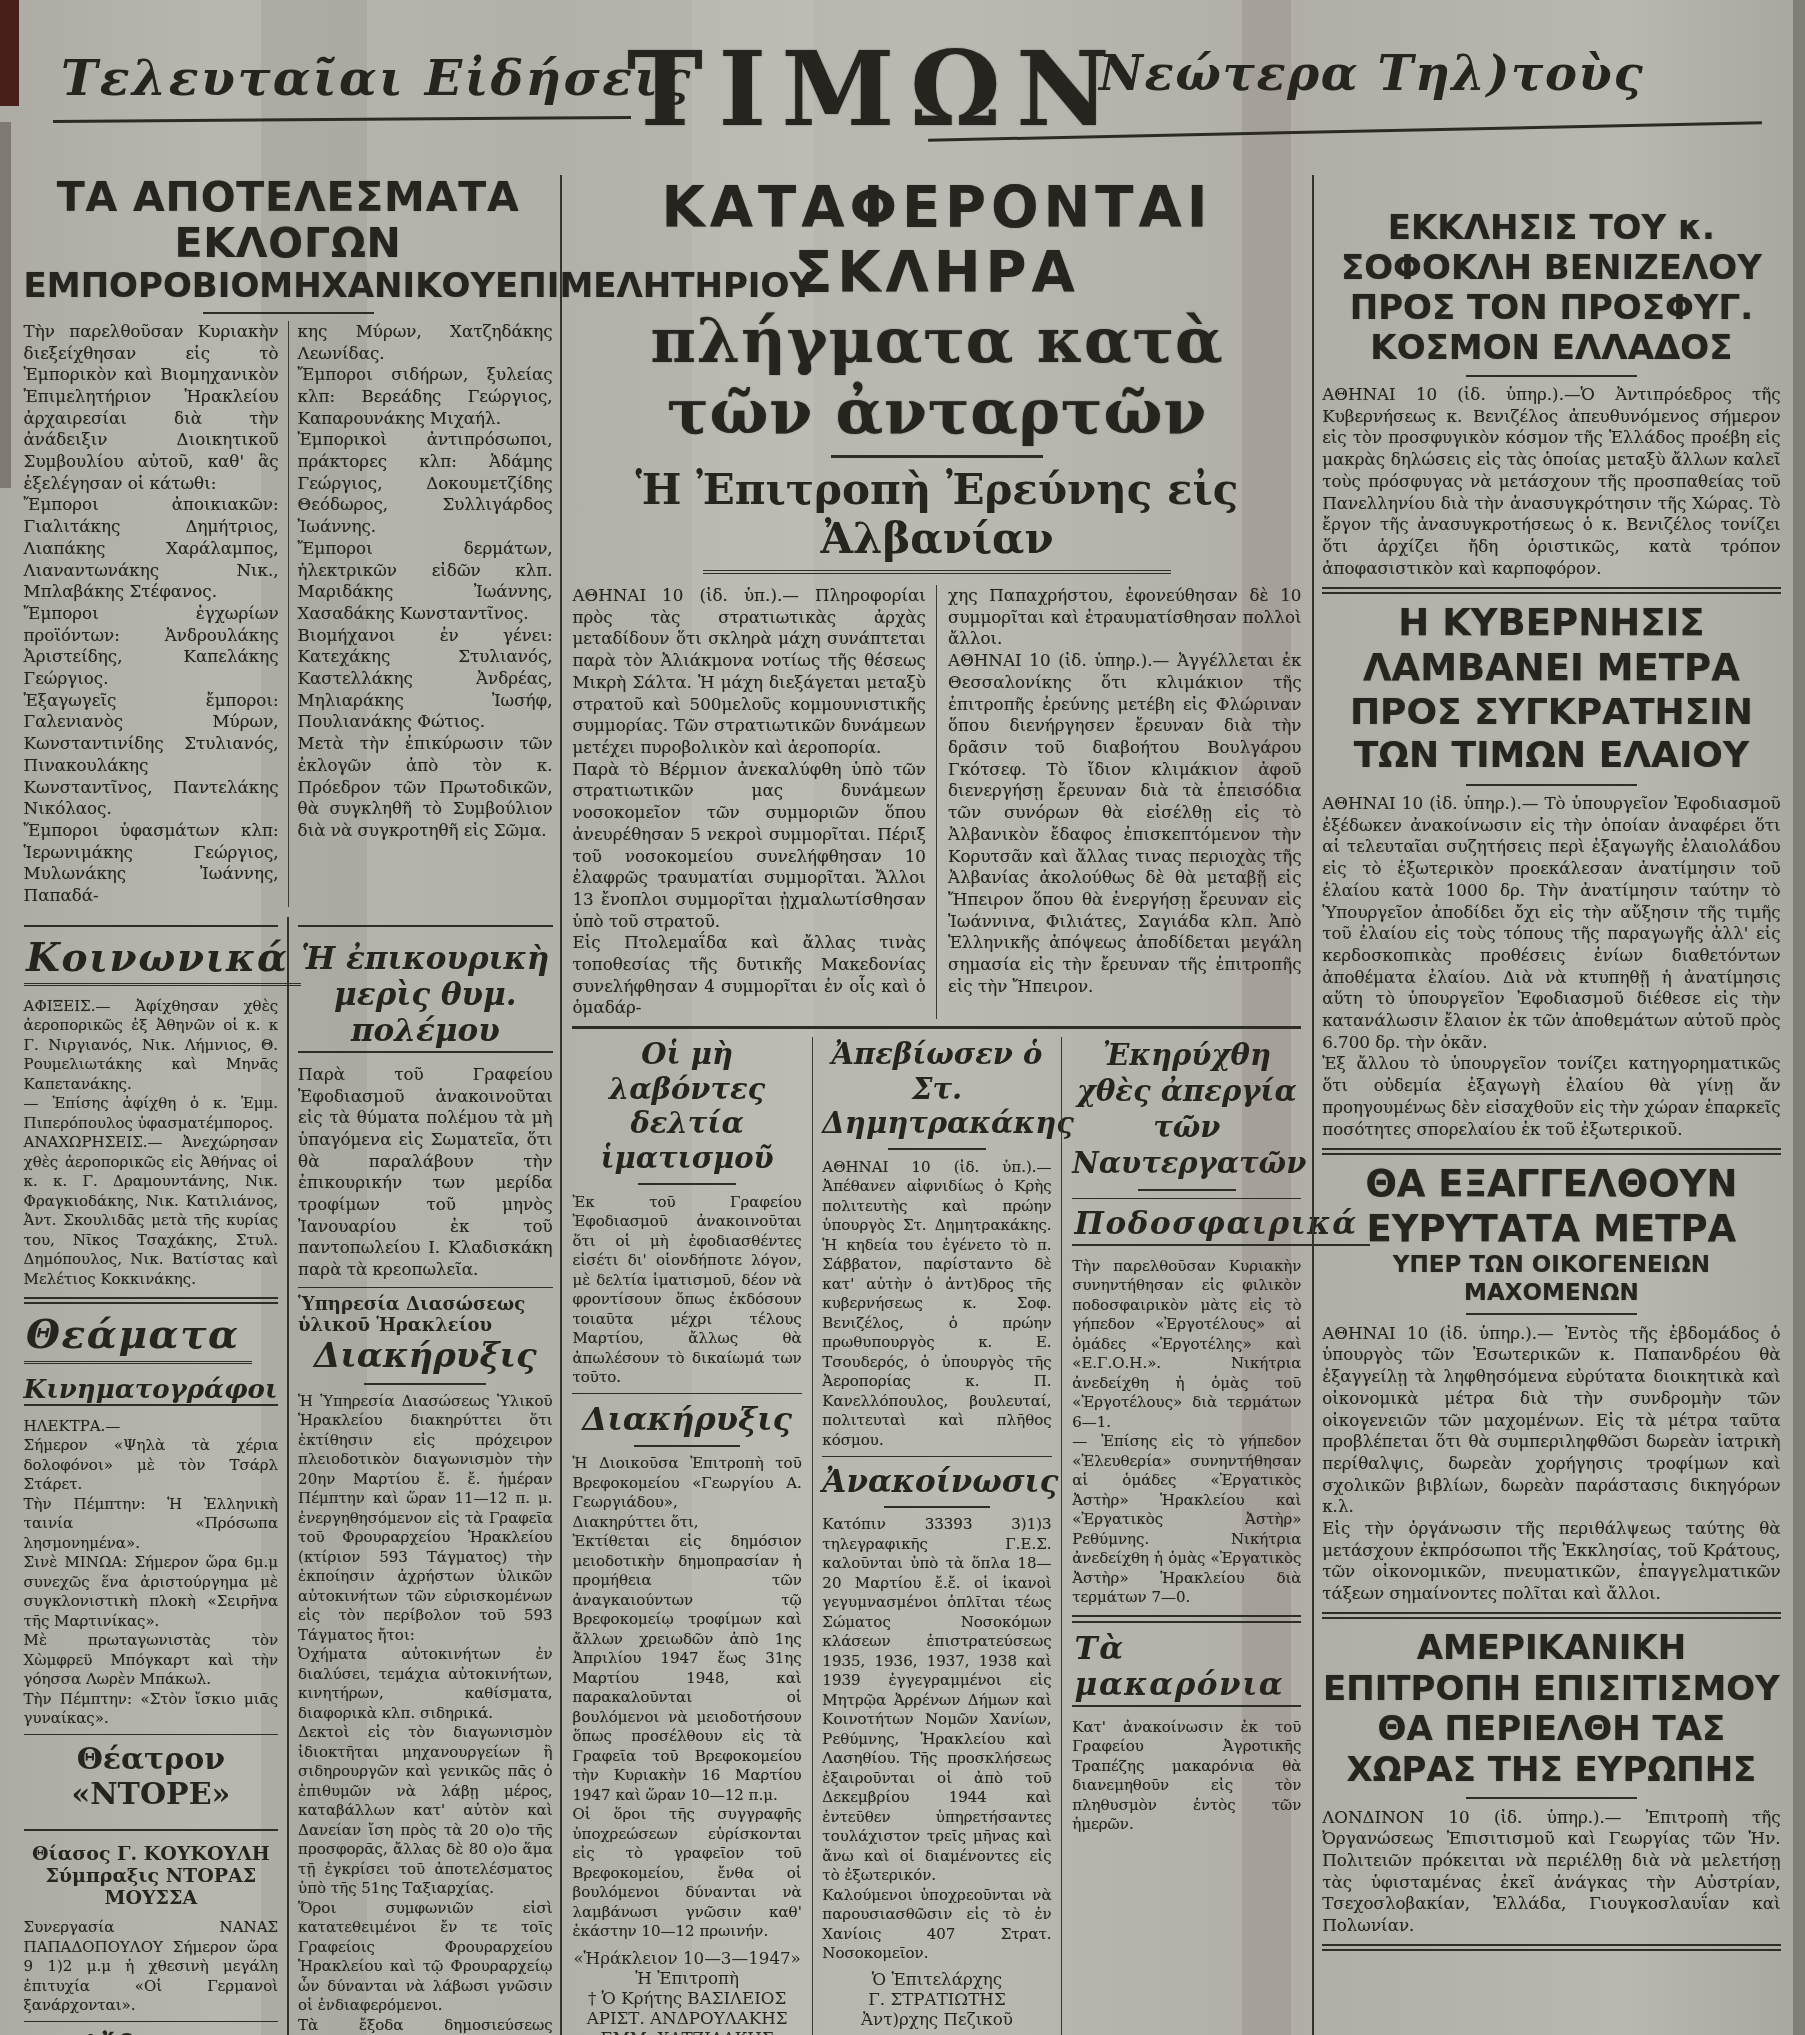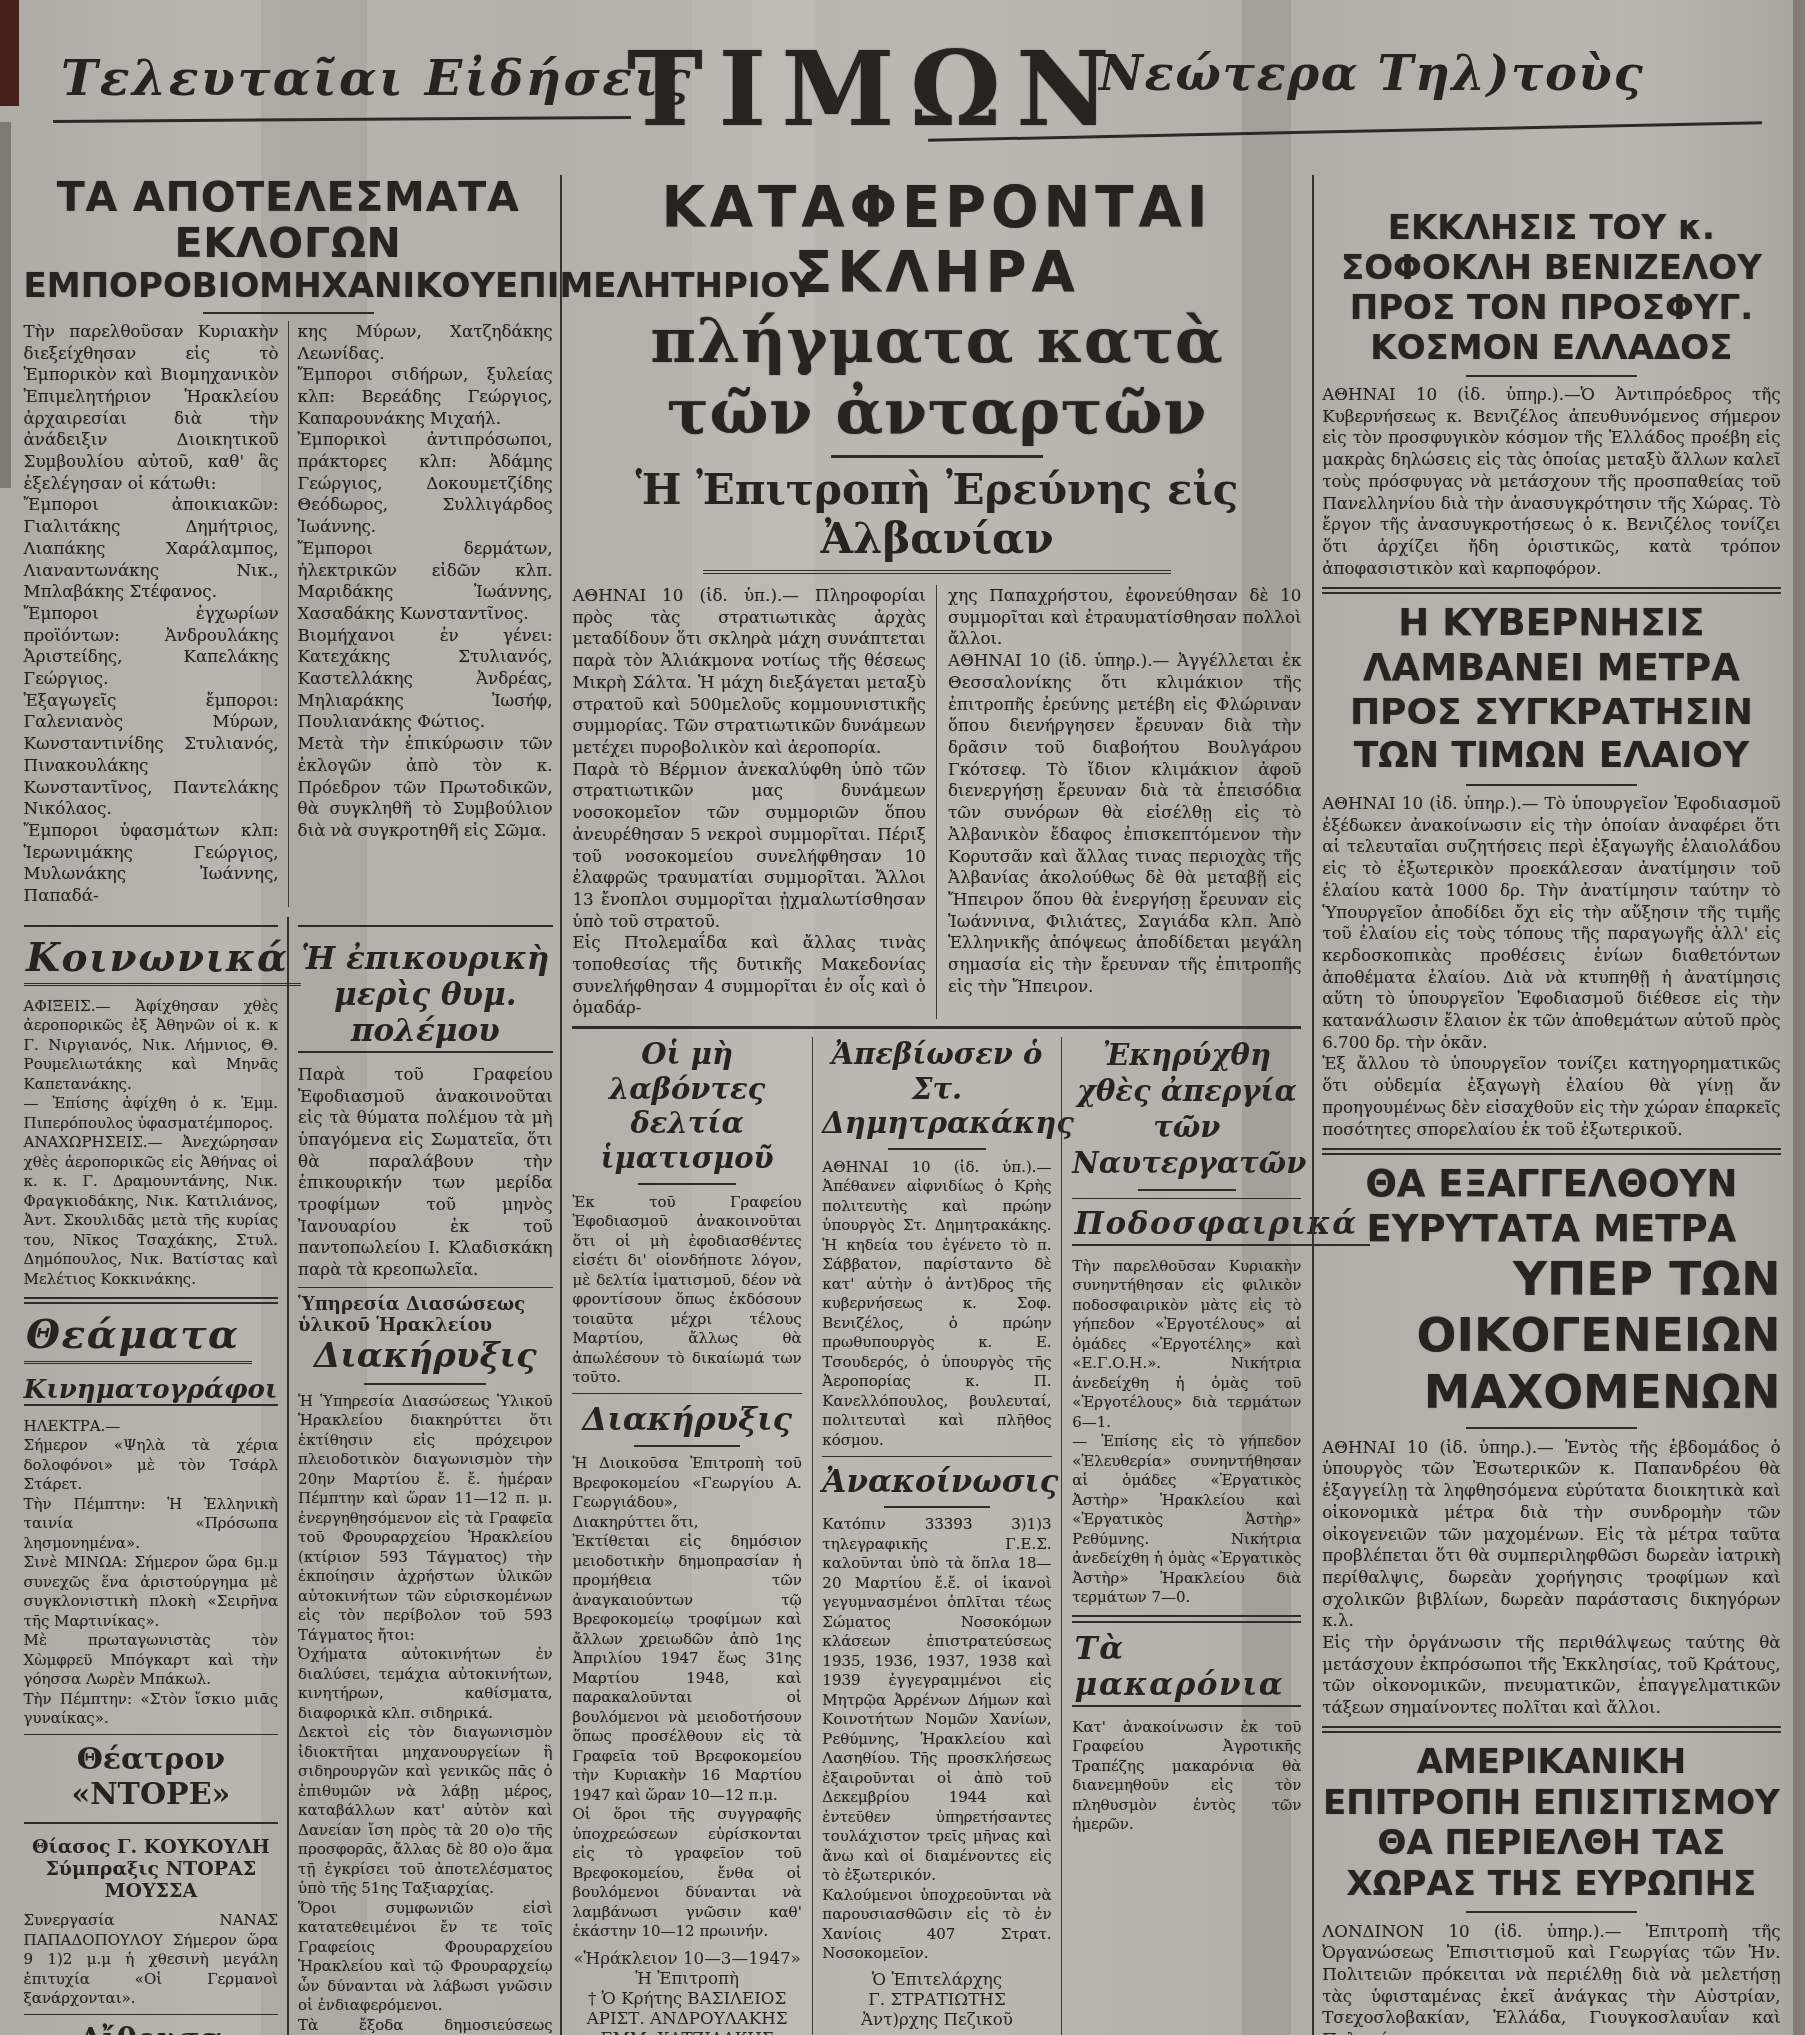--- a/index.html
+++ b/index.html
@@ -16,21 +16,21 @@
   .rule-thin{border-top:1.6px solid #2e2c27;margin:5.7px 0;}
   .rule-double{border-top:2px solid #2e2c27;border-bottom:2px solid #2e2c27;height:3.3px;margin:7.3px 0;}
   .shortrule{width:171px;margin:7.3px auto;border-top:2.8px solid #2e2c27;}
   .vrule{width:0;border-left:2px solid #34322c;}
   .vrule-thin{width:0;border-left:1.6px solid #3a3832;}
   h1,h2,h3,h4,p{margin:0;}
   .headline{font-family:"DejaVu Sans",sans-serif;font-weight:bold;text-align:center;
             text-shadow:0 0 1.2px rgba(25,23,20,.4);}
   .sec-head{font-style:italic;font-weight:bold;font-size:39px;letter-spacing:1.6px;
             border-bottom:3.7px double #2e2c27;display:inline-block;padding:0 12.2px 3.3px 2.4px;}
-  .sub-head{font-weight:bold;font-size:27px;border-bottom:2.4px solid #2e2c27;display:inline-block;padding-bottom:11px;}
+  .sub-head{font-weight:bold;font-size:27px;border-bottom:2.4px solid #2e2c27;display:inline-block;padding-bottom:18px;}
   .sig{font-size:16.7px;text-align:center;margin-top:5.7px;white-space:pre-line;}
   .flexrow{display:flex;}
   .grow{flex:1 1 0;min-width:0;}
   .mt{margin-top:10.6px;}
   .cap{font-weight:bold;}
   .corner{position:absolute;background:#3c241c;}
 </style>
 </head>
 <body>
 
@@ -221,21 +221,21 @@
         <h2 class="headline" style="font-size:37px;line-height:1.2;">Η ΚΥΒΕΡΝΗΣΙΣ ΛΑΜΒΑΝΕΙ ΜΕΤΡΑ</h2>
         <h2 class="headline" style="font-size:36px;line-height:1.2;">ΠΡΟΣ ΣΥΓΚΡΑΤΗΣΙΝ ΤΩΝ ΤΙΜΩΝ ΕΛΑΙΟΥ</h2>
         <div class="shortrule"></div>
         <p class="body">ΑΘΗΝΑΙ 10 (ἰδ. ὑπηρ.).— Τὸ ὑπουργεῖον Ἐφοδιασμοῦ ἐξέδωκεν ἀνακοίνωσιν εἰς τὴν ὁποίαν ἀναφέρει ὅτι αἱ τελευταῖαι συζητήσεις περὶ ἐξαγωγῆς ἐλαιολάδου εἰς τὸ ἐξωτερικὸν προεκάλεσαν ἀνατίμησιν τοῦ ἐλαίου κατὰ 1000 δρ. Τὴν ἀνατίμησιν ταύτην τὸ Ὑπουργεῖον ἀποδίδει ὄχι εἰς τὴν αὔξησιν τῆς τιμῆς τοῦ ἐλαίου εἰς τοὺς τόπους τῆς παραγωγῆς ἀλλ' εἰς κερδοσκοπικὰς προθέσεις ἐνίων διαθετόντων ἀποθέματα ἐλαίου. Διὰ νὰ κτυπηθῇ ἡ ἀνατίμησις αὕτη τὸ ὑπουργεῖον Ἐφοδιασμοῦ διέθεσε εἰς τὴν κατανάλωσιν ἔλαιον ἐκ τῶν ἀποθεμάτων αὐτοῦ πρὸς 6.700 δρ. τὴν ὀκᾶν.
 Ἐξ ἄλλου τὸ ὑπουργεῖον τονίζει κατηγορηματικῶς ὅτι οὐδεμία ἐξαγωγὴ ἐλαίου θὰ γίνῃ ἄν προηγουμένως δὲν εἰσαχθοῦν εἰς τὴν χώραν ἐπαρκεῖς ποσότητες σπορελαίου ἐκ τοῦ ἐξωτερικοῦ.</p>
       </div>
       <div class="rule-double"></div>
 
       <div class="center">
         <h2 class="headline" style="font-size:37px;line-height:1.2;">ΘΑ ΕΞΑΓΓΕΛΘΟΥΝ ΕΥΡΥΤΑΤΑ ΜΕΤΡΑ</h2>
-        <h2 class="headline" style="font-size:47px;line-height:1.2;text-align:right;">ΥΠΕΡ ΤΩΝ ΟΙΚΟΓΕΝΕΙΩΝ ΜΑΧΟΜΕΝΩΝ</h2>
+        <h2 class="headline" style="font-size:23px;line-height:1.2;">ΥΠΕΡ ΤΩΝ ΟΙΚΟΓΕΝΕΙΩΝ ΜΑΧΟΜΕΝΩΝ</h2>
         <div class="shortrule"></div>
         <p class="body">ΑΘΗΝΑΙ 10 (ἰδ. ὑπηρ.).— Ἐντὸς τῆς ἑβδομάδος ὁ ὑπουργὸς τῶν Ἐσωτερικῶν κ. Παπανδρέου θὰ ἐξαγγείλῃ τὰ ληφθησόμενα εὐρύτατα διοικητικὰ καὶ οἰκονομικὰ μέτρα διὰ τὴν συνδρομὴν τῶν οἰκογενειῶν τῶν μαχομένων. Εἰς τὰ μέτρα ταῦτα προβλέπεται ὅτι θὰ συμπεριληφθῶσι δωρεὰν ἰατρικὴ περίθαλψις, δωρεὰν χορήγησις τροφίμων καὶ σχολικῶν βιβλίων, δωρεὰν παράστασις δικηγόρων κ.λ.
 Εἰς τὴν ὀργάνωσιν τῆς περιθάλψεως ταύτης θὰ μετάσχουν ἐκπρόσωποι τῆς Ἐκκλησίας, τοῦ Κράτους, τῶν οἰκονομικῶν, πνευματικῶν, ἐπαγγελματικῶν τάξεων σημαίνοντες πολῖται καὶ ἄλλοι.</p>
       </div>
       <div class="rule-double"></div>
 
       <div class="center">
         <h2 class="headline" style="font-size:34px;line-height:1.2;">ΑΜΕΡΙΚΑΝΙΚΗ ΕΠΙΤΡΟΠΗ ΕΠΙΣΙΤΙΣΜΟΥ</h2>
         <h2 class="headline" style="font-size:34px;line-height:1.2;">ΘΑ ΠΕΡΙΕΛΘΗ ΤΑΣ ΧΩΡΑΣ ΤΗΣ ΕΥΡΩΠΗΣ</h2>
         <div class="shortrule"></div>

